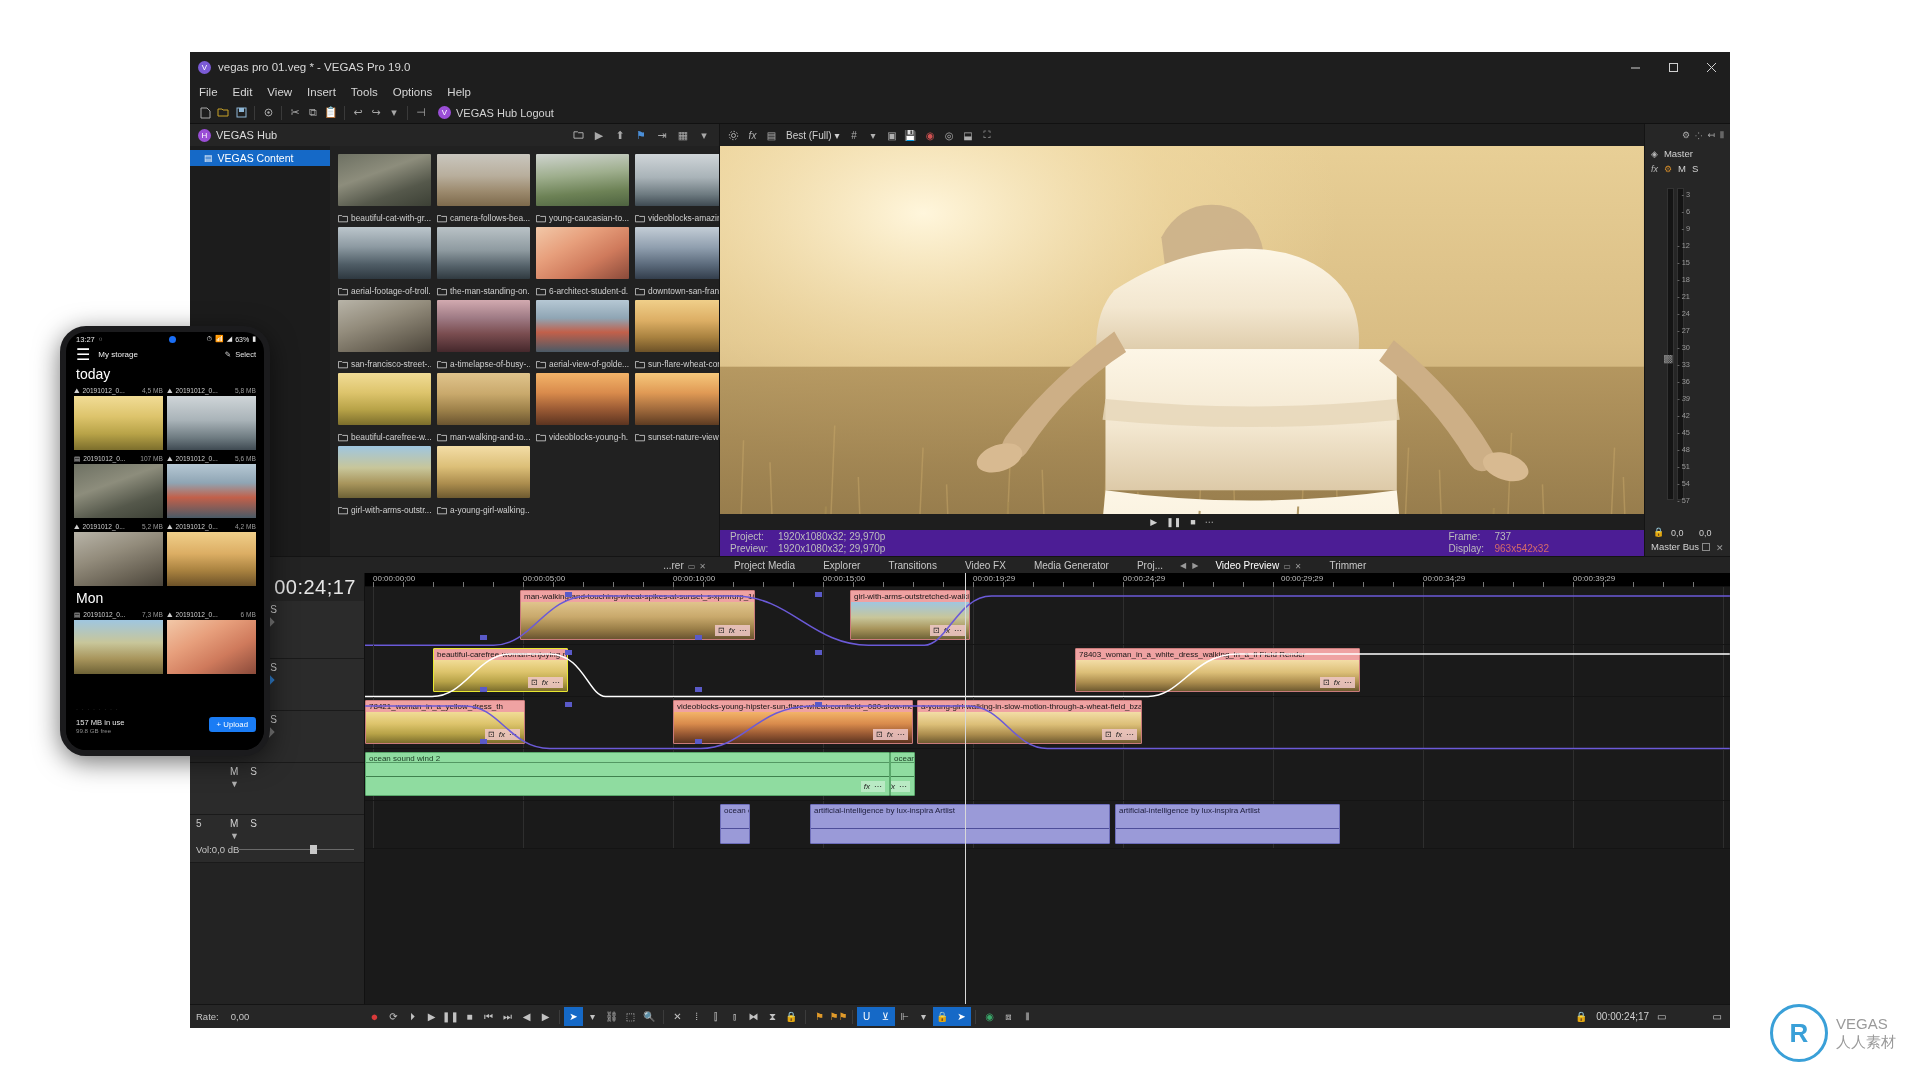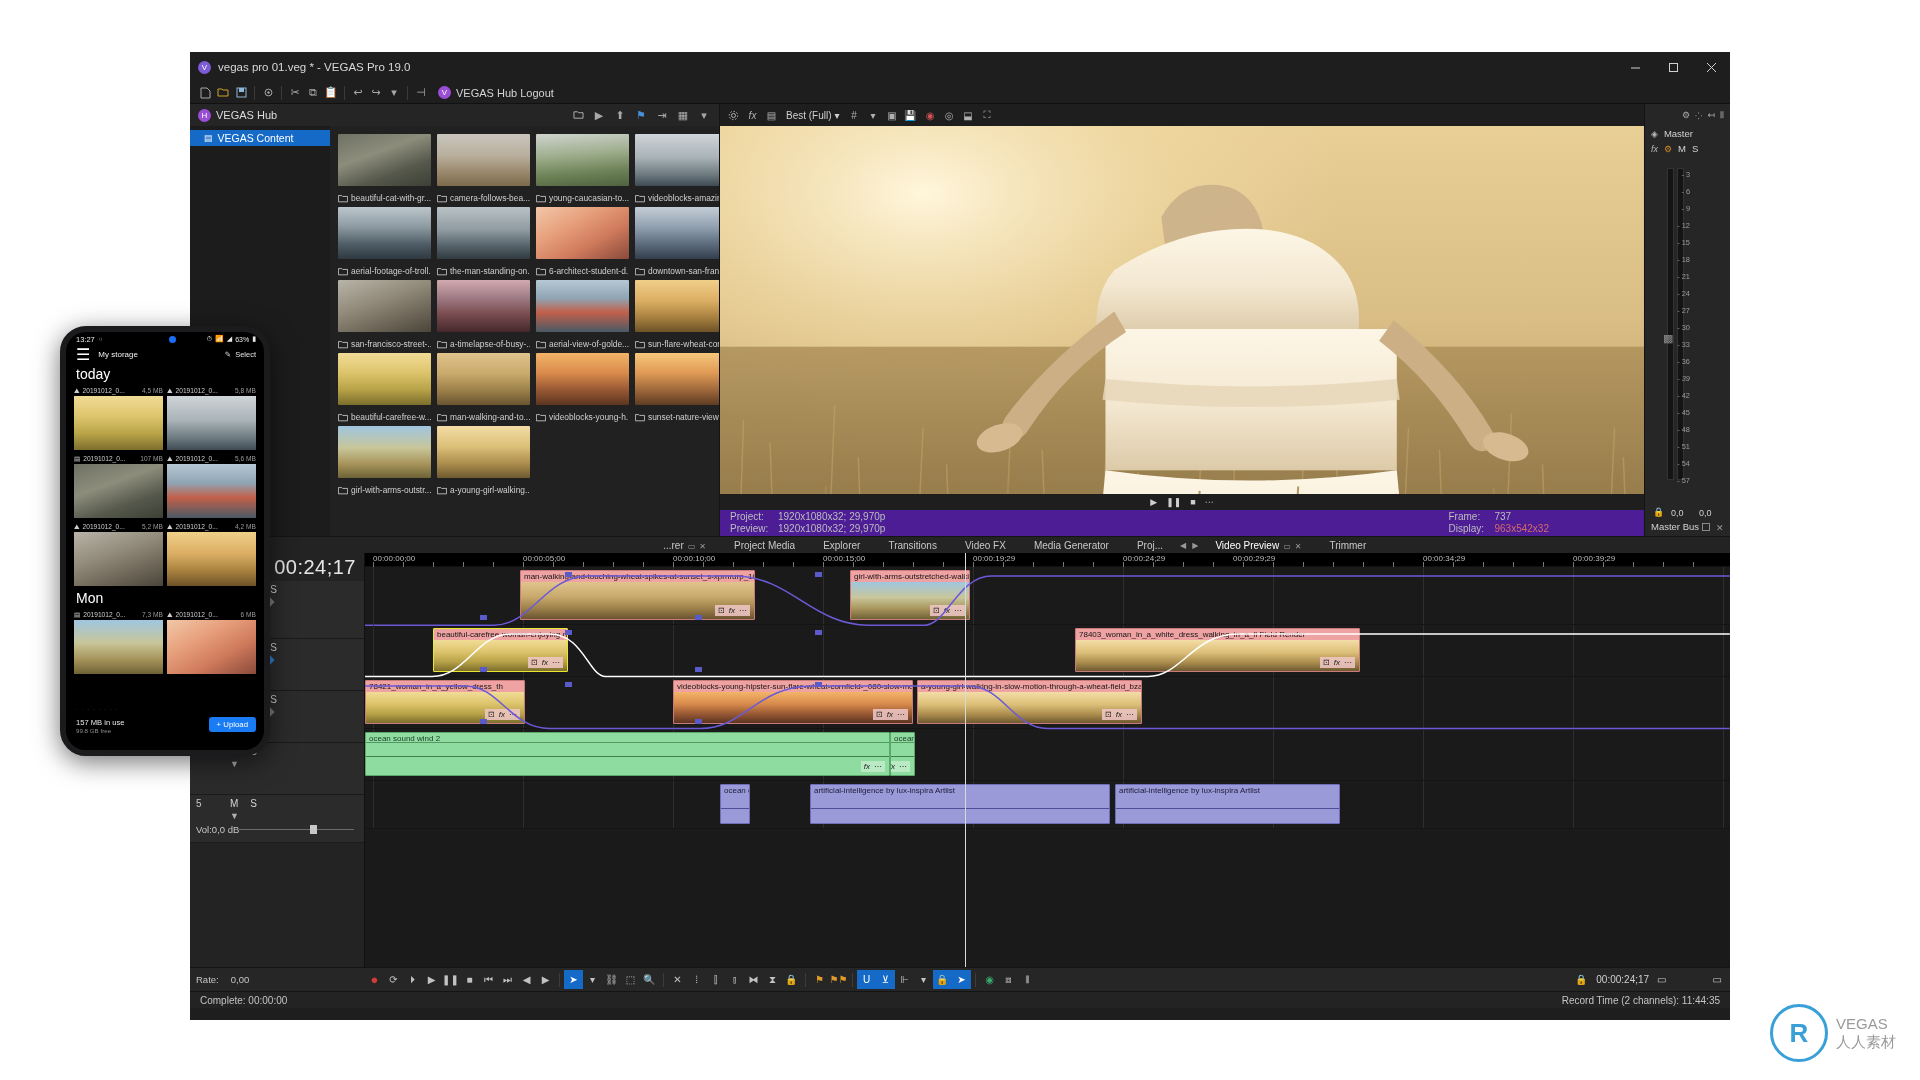--- a/index.html
+++ b/index.html
@@ -248,20 +248,29 @@
         </div>
         <div class="win-btn">
           <svg width="11" height="11" viewBox="0 0 11 11">
               <line x1="1" y1="1" x2="10" y2="10" stroke="#d0d0d0" stroke-width="1"></line>
               <line x1="10" y1="1" x2="1" y2="10" stroke="#d0d0d0" stroke-width="1"></line>
             </svg>
         </div>
       </div>
     </div>
 
+    <div id="menubar">
+        <div class="mi">File</div>
+        <div class="mi">Edit</div>
+        <div class="mi">View</div>
+        <div class="mi">Insert</div>
+        <div class="mi">Tools</div>
+        <div class="mi">Options</div>
+        <div class="mi">Help</div>
+      </div>
 
     <div id="maintoolbar">
       <div class="tb-ico">
         <svg width="11" height="12" viewBox="0 0 11 12">
             <path d="M1 1h6l3 3v7H1z" fill="none" stroke="#a8a8a8"></path>
           </svg>
       </div>
       <div class="tb-ico">
         <svg width="12" height="11" viewBox="0 0 12 11">
             <path d="M1 2h4l1 1h5v6H1z" fill="none" stroke="#c9a227"></path>
@@ -806,21 +815,21 @@
               <div class="rmark" style="left: 638px;"></div>
               <div class="rmark" style="left: 668px;"></div>
               <div class="rmark" style="left: 698px;"></div>
               <div class="rmark" style="left: 728px;"></div>
               <div class="rtick" style="left: 758px;">00:00:24;29</div>
               <div class="rmark" style="left: 758px;"></div>
               <div class="rmark" style="left: 788px;"></div>
               <div class="rmark" style="left: 818px;"></div>
               <div class="rmark" style="left: 848px;"></div>
               <div class="rmark" style="left: 878px;"></div>
-              <div class="rtick" style="left: 868px;">00:00:29;29</div>
+              <div class="rtick" style="left: 916px;">00:00:29;29</div>
               <div class="rmark" style="left: 908px;"></div>
               <div class="rmark" style="left: 938px;"></div>
               <div class="rmark" style="left: 968px;"></div>
               <div class="rmark" style="left: 998px;"></div>
               <div class="rmark" style="left: 1028px;"></div>
               <div class="rtick" style="left: 1058px;">00:00:34;29</div>
               <div class="rmark" style="left: 1058px;"></div>
               <div class="rmark" style="left: 1088px;"></div>
               <div class="rmark" style="left: 1118px;"></div>
               <div class="rmark" style="left: 1148px;"></div>
@@ -1088,24 +1097,20 @@
         <div class="tt-ico">⦀</div>
         <div id="tt-right">
           <span>🔒</span>
           <span>00:00:24;17</span>
           <span>▭</span>
           <span style="width:30px"></span>
           <span>▭</span>
         </div>
       </div>
 
-      <div id="statusbar">
-        <div id="sb-left">Complete: 00:00:00</div>
-        <div id="sb-right">Record Time (2 channels): 11:44:35</div>
-      </div>
     </div>
   </div>
 
   <div id="phone">
     <div id="phone-inner">
       <div id="ph-status">
         <span>13:27</span>
         <span style="margin-left:4px;font-size:6px">◌</span>
         <span id="ph-dot"></span>
         <div class="right">

